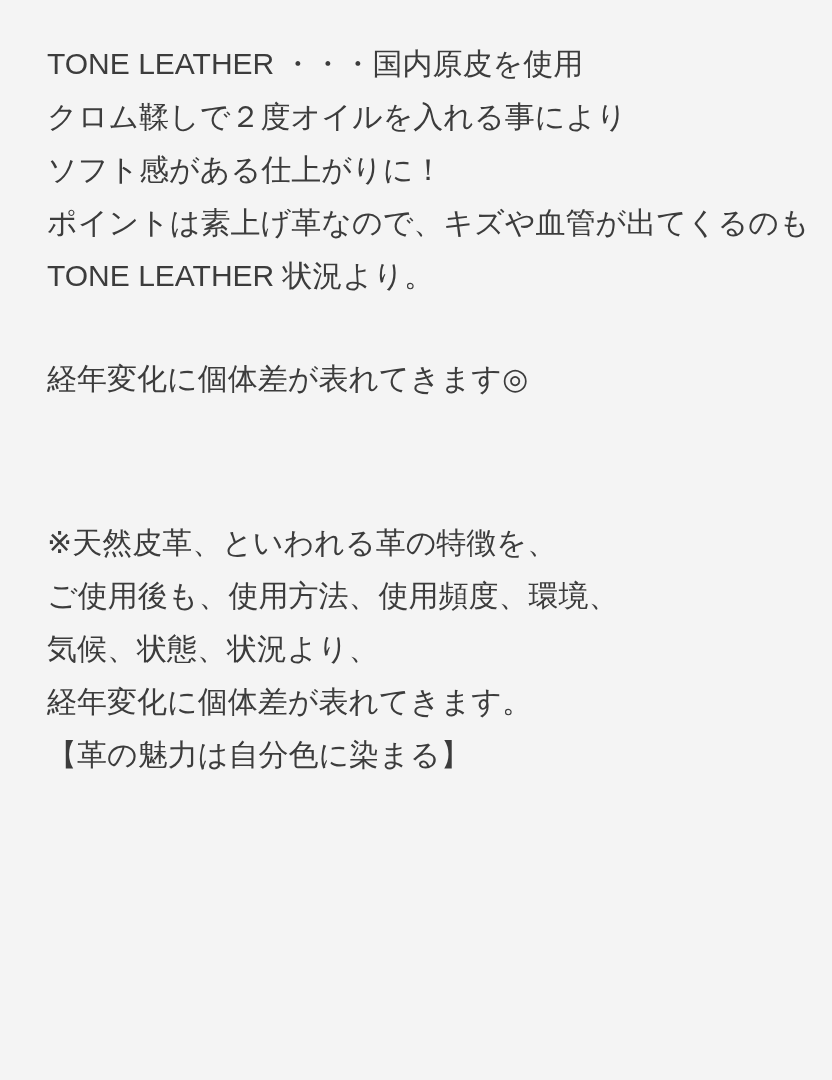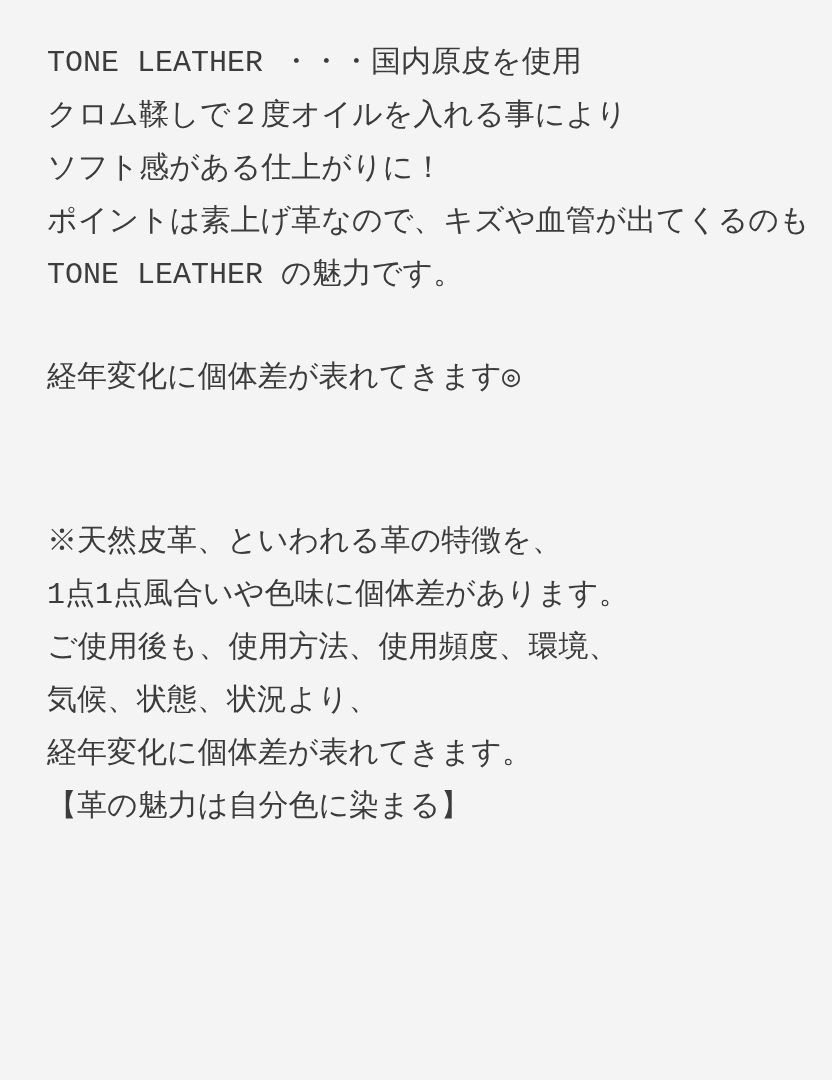--- a/index.html
+++ b/index.html
@@ -18,57 +18,55 @@
     width: 832px;
     height: 1080px;
     padding: 37px 30px 0 47px;
     color: #3c3c3c;
     font-size: 30px;
     letter-spacing: 0px;
   }
   .para {
     margin: 0;
     padding: 0;
-    font-family: Liberation Mono, monospace;
   }
   .line {
     height: 53px;
     line-height: 53px;
     white-space: nowrap;
   }
   .spacer-a { height: 50px; }
   .spacer-b { height: 61px; }
   .spacer-c { height: 50px; }
 </style>
 </head>
 <body>
 
 <div class="text-page">
 
   <div class="para">
     <div class="line">TONE LEATHER ・・・国内原皮を使用</div>
     <div class="line">クロム鞣しで２度オイルを入れる事により</div>
     <div class="line">ソフト感がある仕上がりに！</div>
     <div class="line">ポイントは素上げ革なので、キズや血管が出てくるのも</div>
-    <div class="line">TONE LEATHER の魅力です。</div>
+    <div class="line">TONE LEATHER 状況より。</div>
   </div>
 
   <div class="spacer-a"></div>
 
   <div class="para">
     <div class="line">経年変化に個体差が表れてきます◎</div>
   </div>
 
   <div class="spacer-b"></div>
 
 
   <div class="spacer-c"></div>
 
   <div class="para">
     <div class="line">※天然皮革、といわれる革の特徴を、</div>
-    <div class="line">1点1点風合いや色味に個体差があります。</div>
     <div class="line">ご使用後も、使用方法、使用頻度、環境、</div>
     <div class="line">気候、状態、状況より、</div>
     <div class="line">経年変化に個体差が表れてきます。</div>
     <div class="line">【革の魅力は自分色に染まる】</div>
   </div>
 
 </div>
 
 </body></html>

